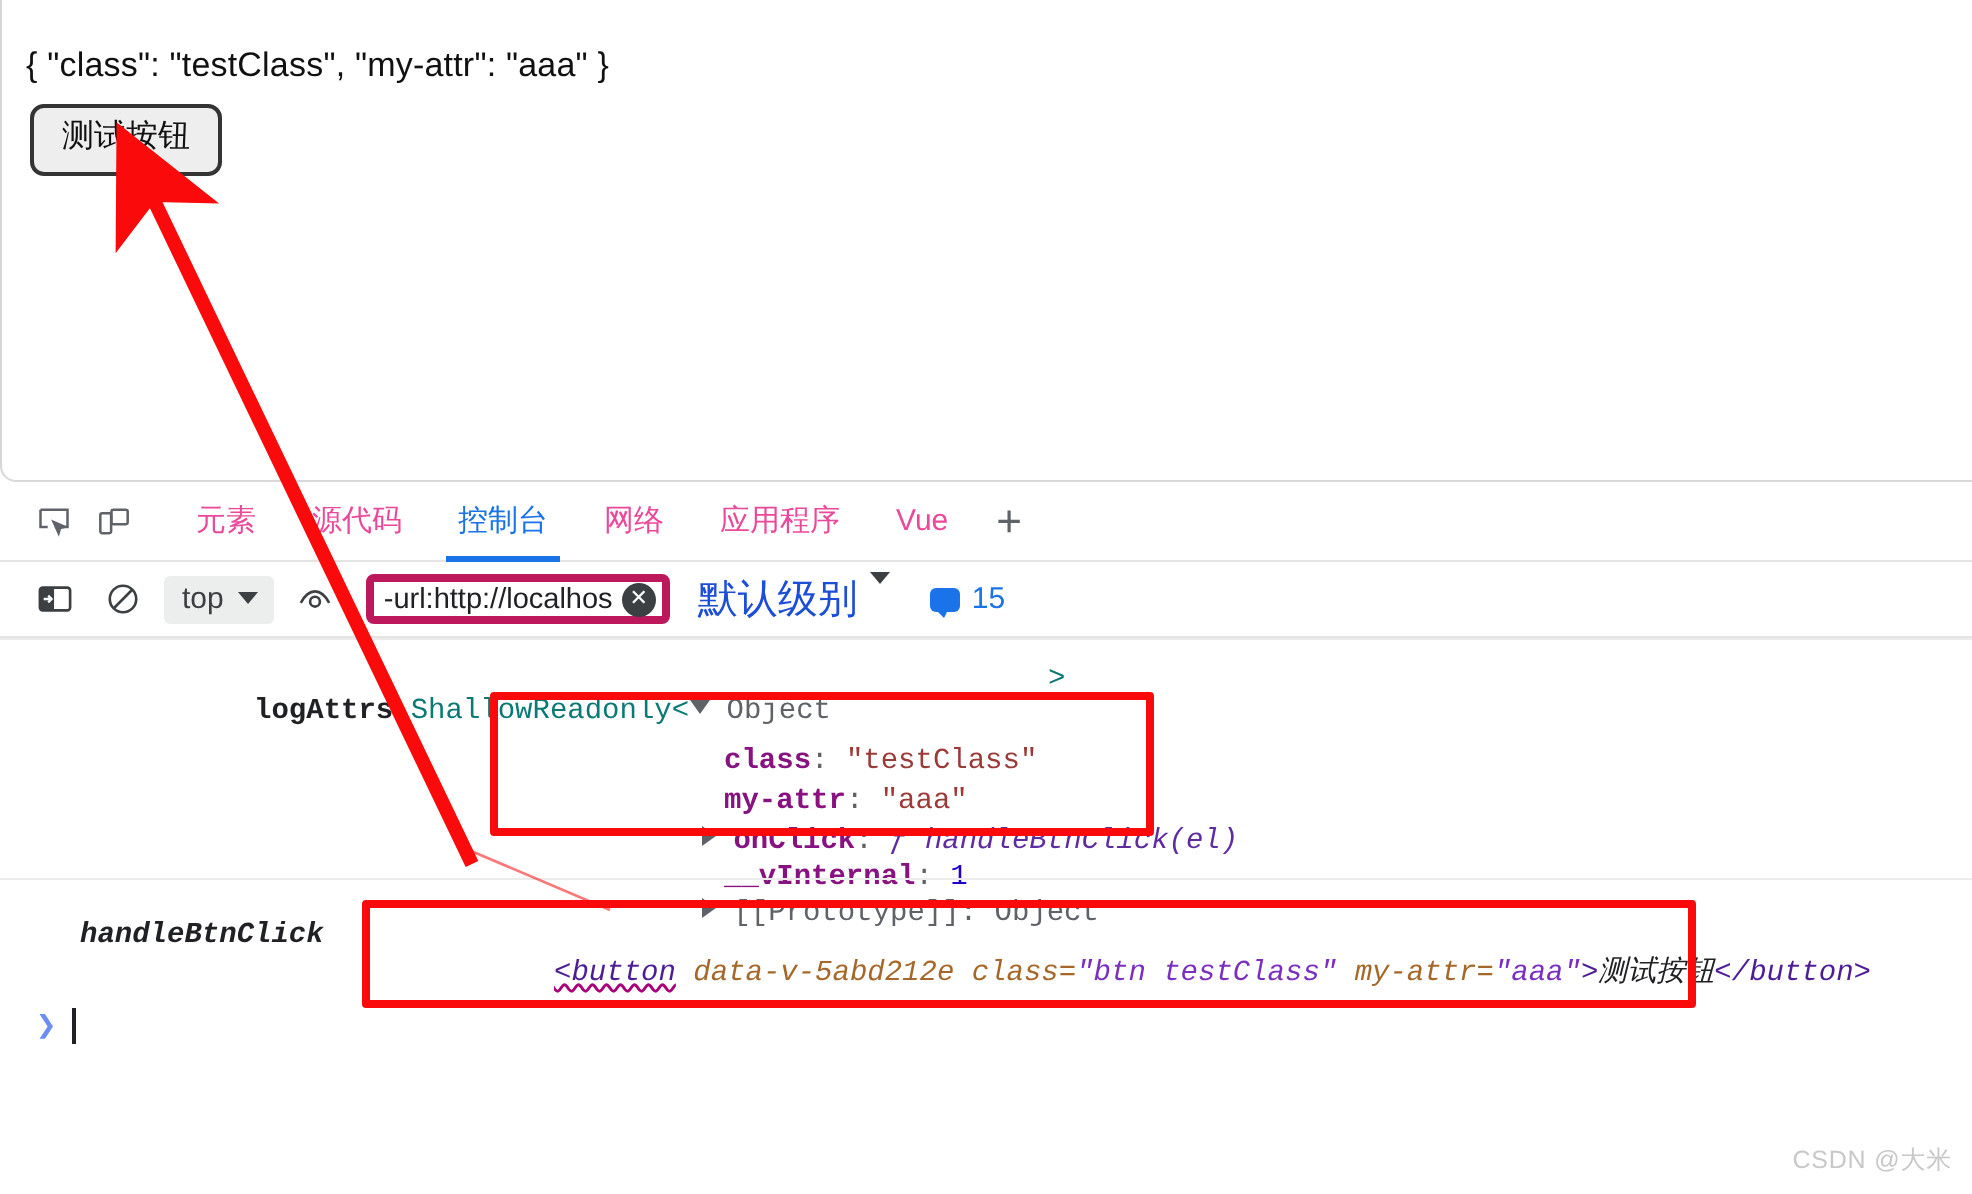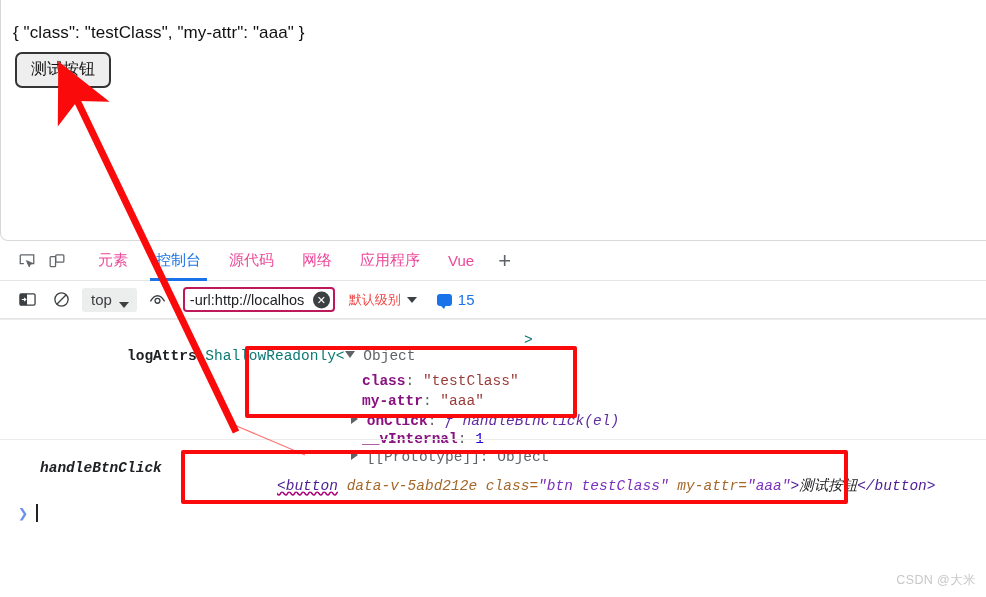--- a/index.html
+++ b/index.html
@@ -68,42 +68,42 @@
   .dt-plus { font-size: 22px; color: #5f6368; padding: 0 10px; cursor:pointer; line-height:1; }
 
   
   .dt-toolbar {
     position: relative; height: 38px; display:flex; align-items:center;
     gap: 8px; padding-left: 14px;
     border-bottom: 1px solid #e4e4e4; background: #fff;
   }
   .tb-icon { width:26px; height:26px; display:flex; align-items:center; justify-content:center; cursor:pointer; color:#3c4043;}
   .ctx-select {
-    display:flex; align-items:flex-end; gap:7px;
+    display:flex; align-items:center; gap:7px;
     background: #eceded; border-radius: 3px; padding: 3px 8px 4px 9px;
     font-size: 15px; color: #3c4043; cursor: pointer;
   }
   .caret { width:0;height:0;border-left:5px solid transparent;border-right:5px solid transparent;border-top:6px solid #3c4043; }
   .filter-wrap {
     position: relative; display:flex; align-items:center;
     width: 152px; height: 25px; margin-left: 4px;
-    border: 2px solid #be185d; border-radius: 4px; background:#fff;
+    border: 4px solid #be185d; border-radius: 4px; background:#fff;
     padding: 0 22px 0 5px;
   }
   .filter-text {
     font-size: 14.5px; color:#202124; white-space:nowrap; overflow:hidden;
     font-family: "Liberation Sans", sans-serif;
   }
   .filter-clear {
     position:absolute; right: 3px; top: 50%; transform: translateY(-50%);
     width: 17px; height: 17px; border-radius: 50%; background:#3c4043;
     color:#fff; font-size: 11px; display:flex; align-items:center; justify-content:center;
     cursor:pointer; line-height:1;
   }
-  .level-select { display:flex; align-items:center; gap:6px; font-size:13px; color:#ef4444; cursor:pointer; margin-left:6px; }
+  .level-select { display:flex; align-items:flex-start; gap:6px; font-size:20px; color:#1d4ed8; cursor:pointer; margin-left:6px; }
   .msg-count { display:flex; align-items:center; gap:6px; margin-left:12px; color:#1a73e8; font-size:15px; cursor:pointer;}
   .msg-bubble { width:15px;height:12px;background:#1a73e8;border-radius:3px; position:relative;}
   .msg-bubble::after{content:"";position:absolute;left:3px;bottom:-3px;width:0;height:0;border-left:4px solid transparent;border-right:2px solid transparent;border-top:4px solid #1a73e8;}
 
   
   .console-body {
     position: relative; height: 278px; background:#fff; overflow:hidden;
     font-family: "Liberation Mono", monospace;
   }
   .msg-row { position:relative; padding: 1px 0; }
@@ -172,25 +172,25 @@
         <svg width="18" height="18" viewBox="0 0 20 20" fill="none" stroke="#5f6368" stroke-width="1.4">
           <rect x="2.4" y="5.2" width="6" height="11" rx="1"></rect>
           <rect x="8.6" y="3.2" width="9" height="8" rx="1"></rect>
         </svg>
       </div>
 
       <div class="dt-tabs">
         <div class="dt-tab">
           <span>元素</span>
         </div>
+        <div class="dt-tab">
+          <span>源代码</span>
+        </div>
         <div class="dt-tab active">
           <span>控制台</span>
-        </div>
-        <div class="dt-tab">
-          <span>源代码</span>
         </div>
         <div class="dt-tab">
           <span>网络</span>
         </div>
         <div class="dt-tab">
           <span>应用程序</span>
         </div>
         <div class="dt-tab">
           <span>Vue</span>
         </div>

